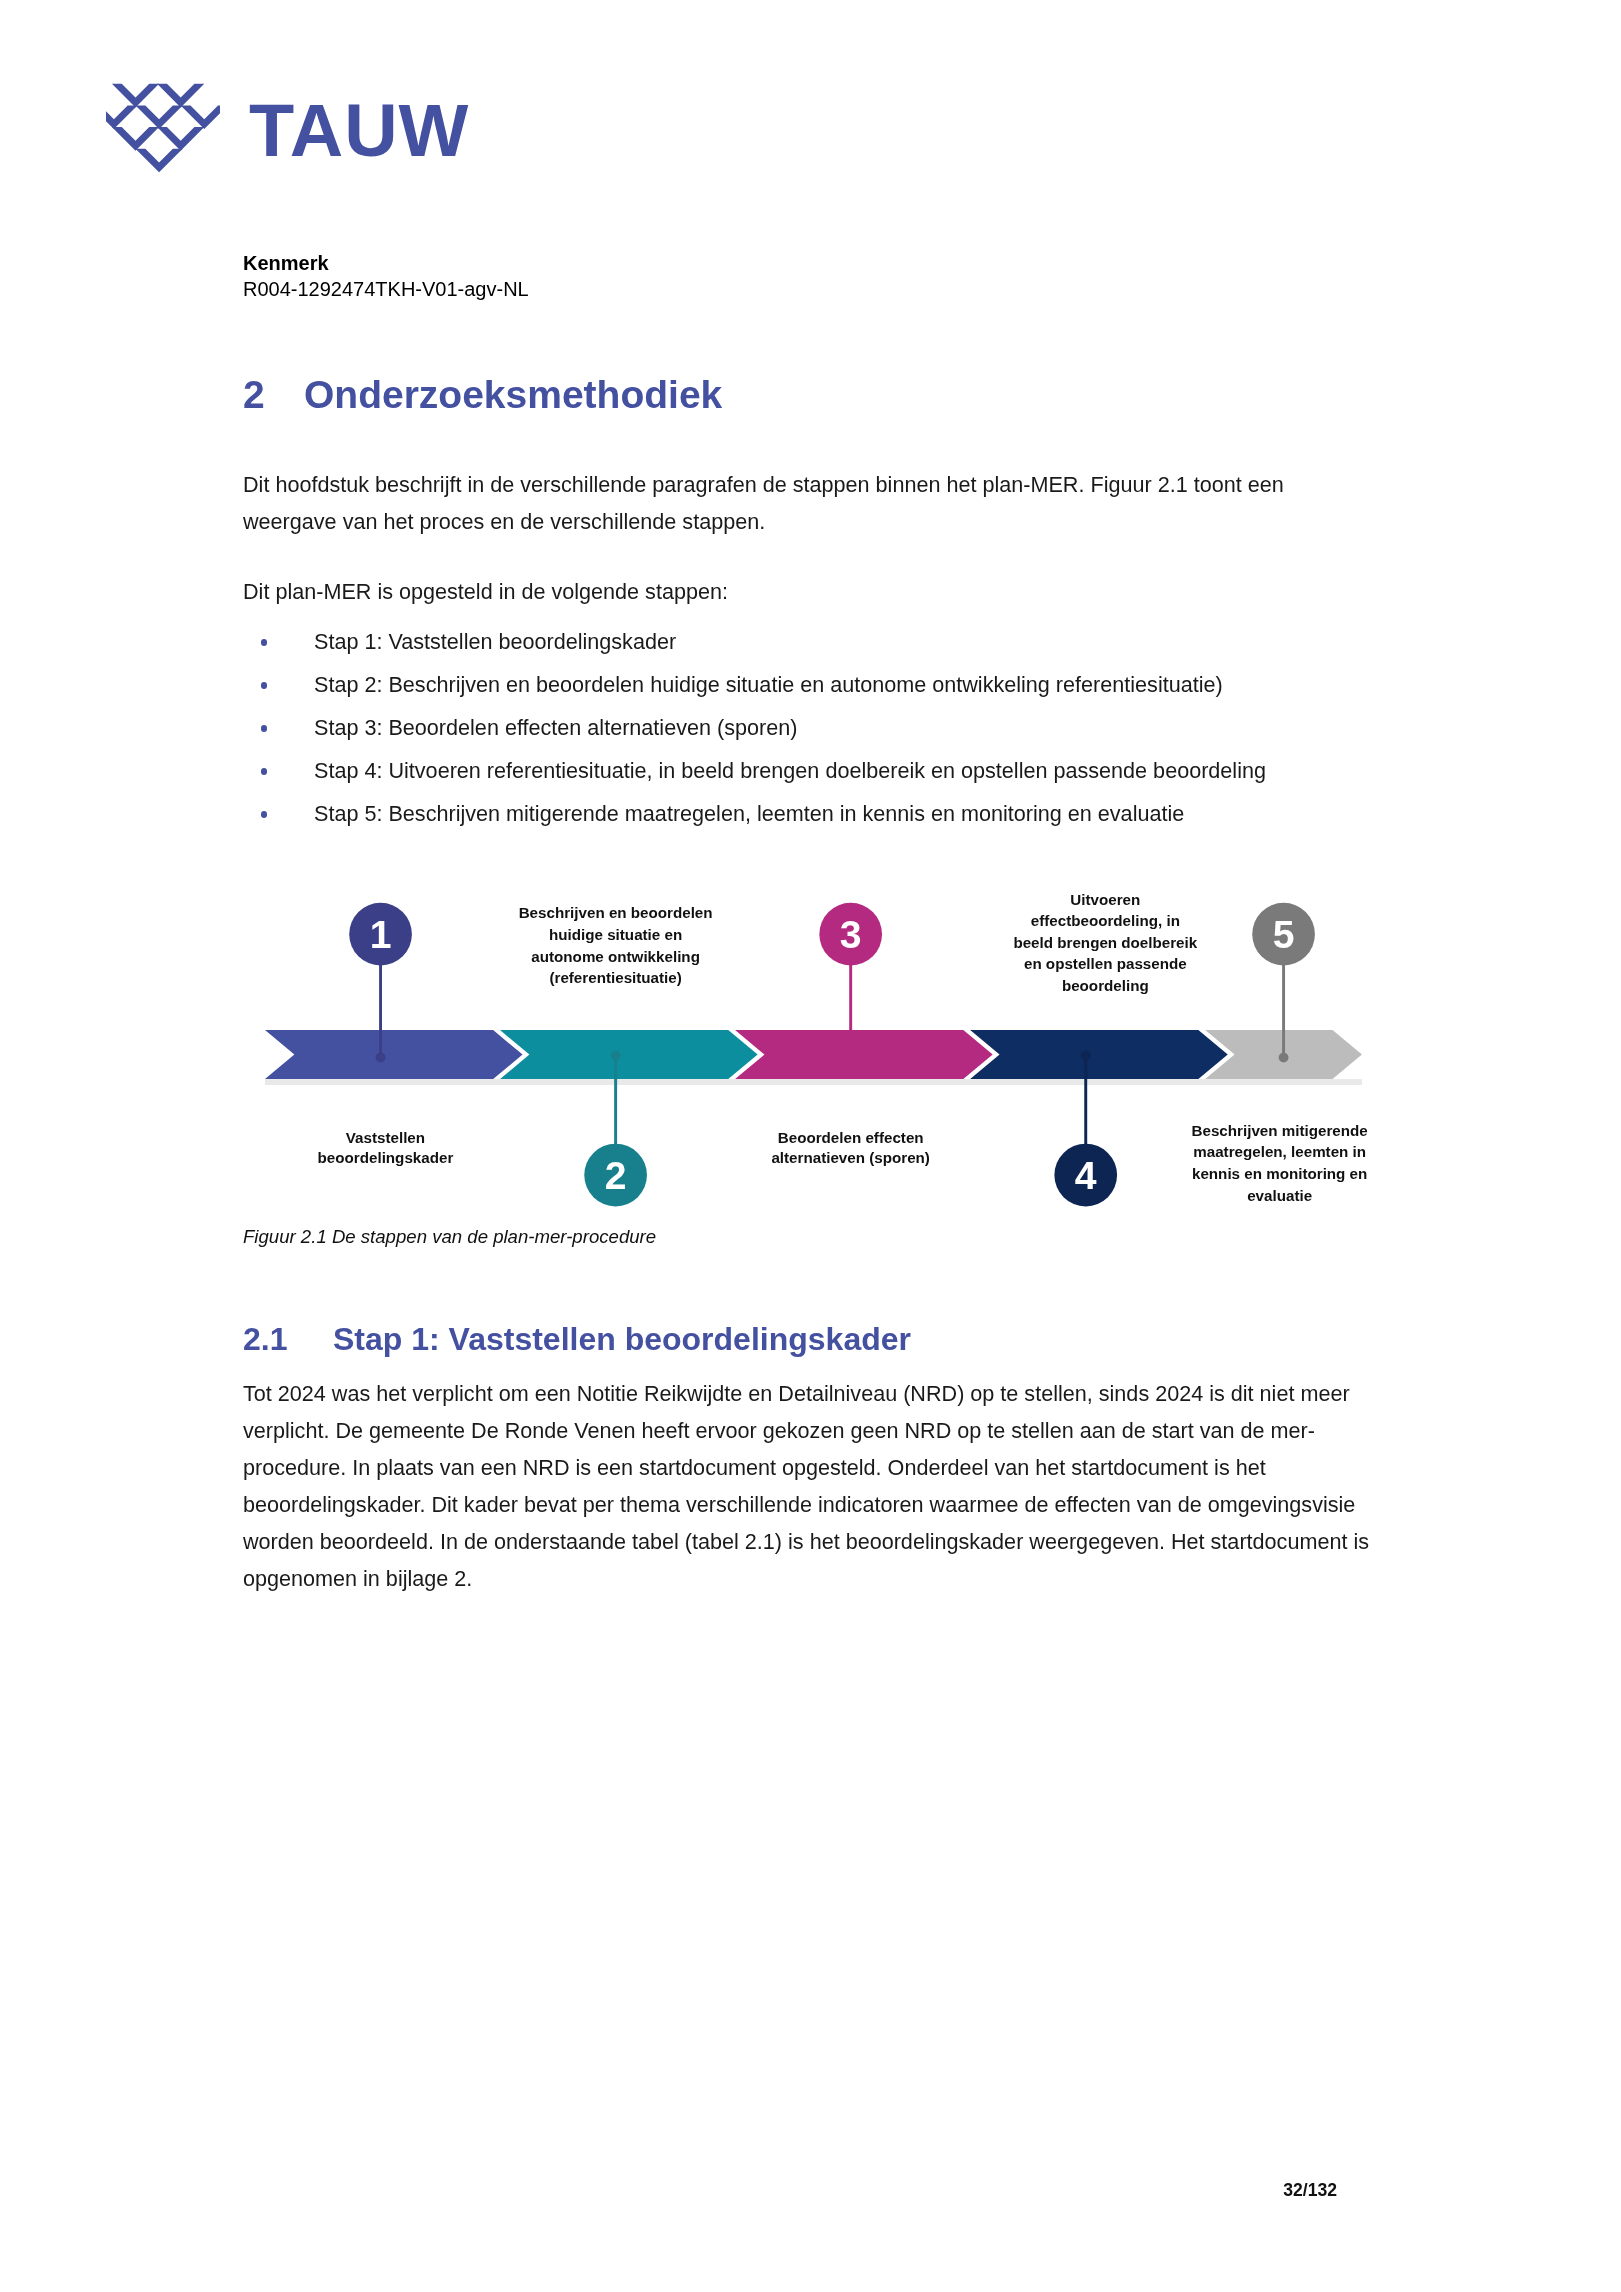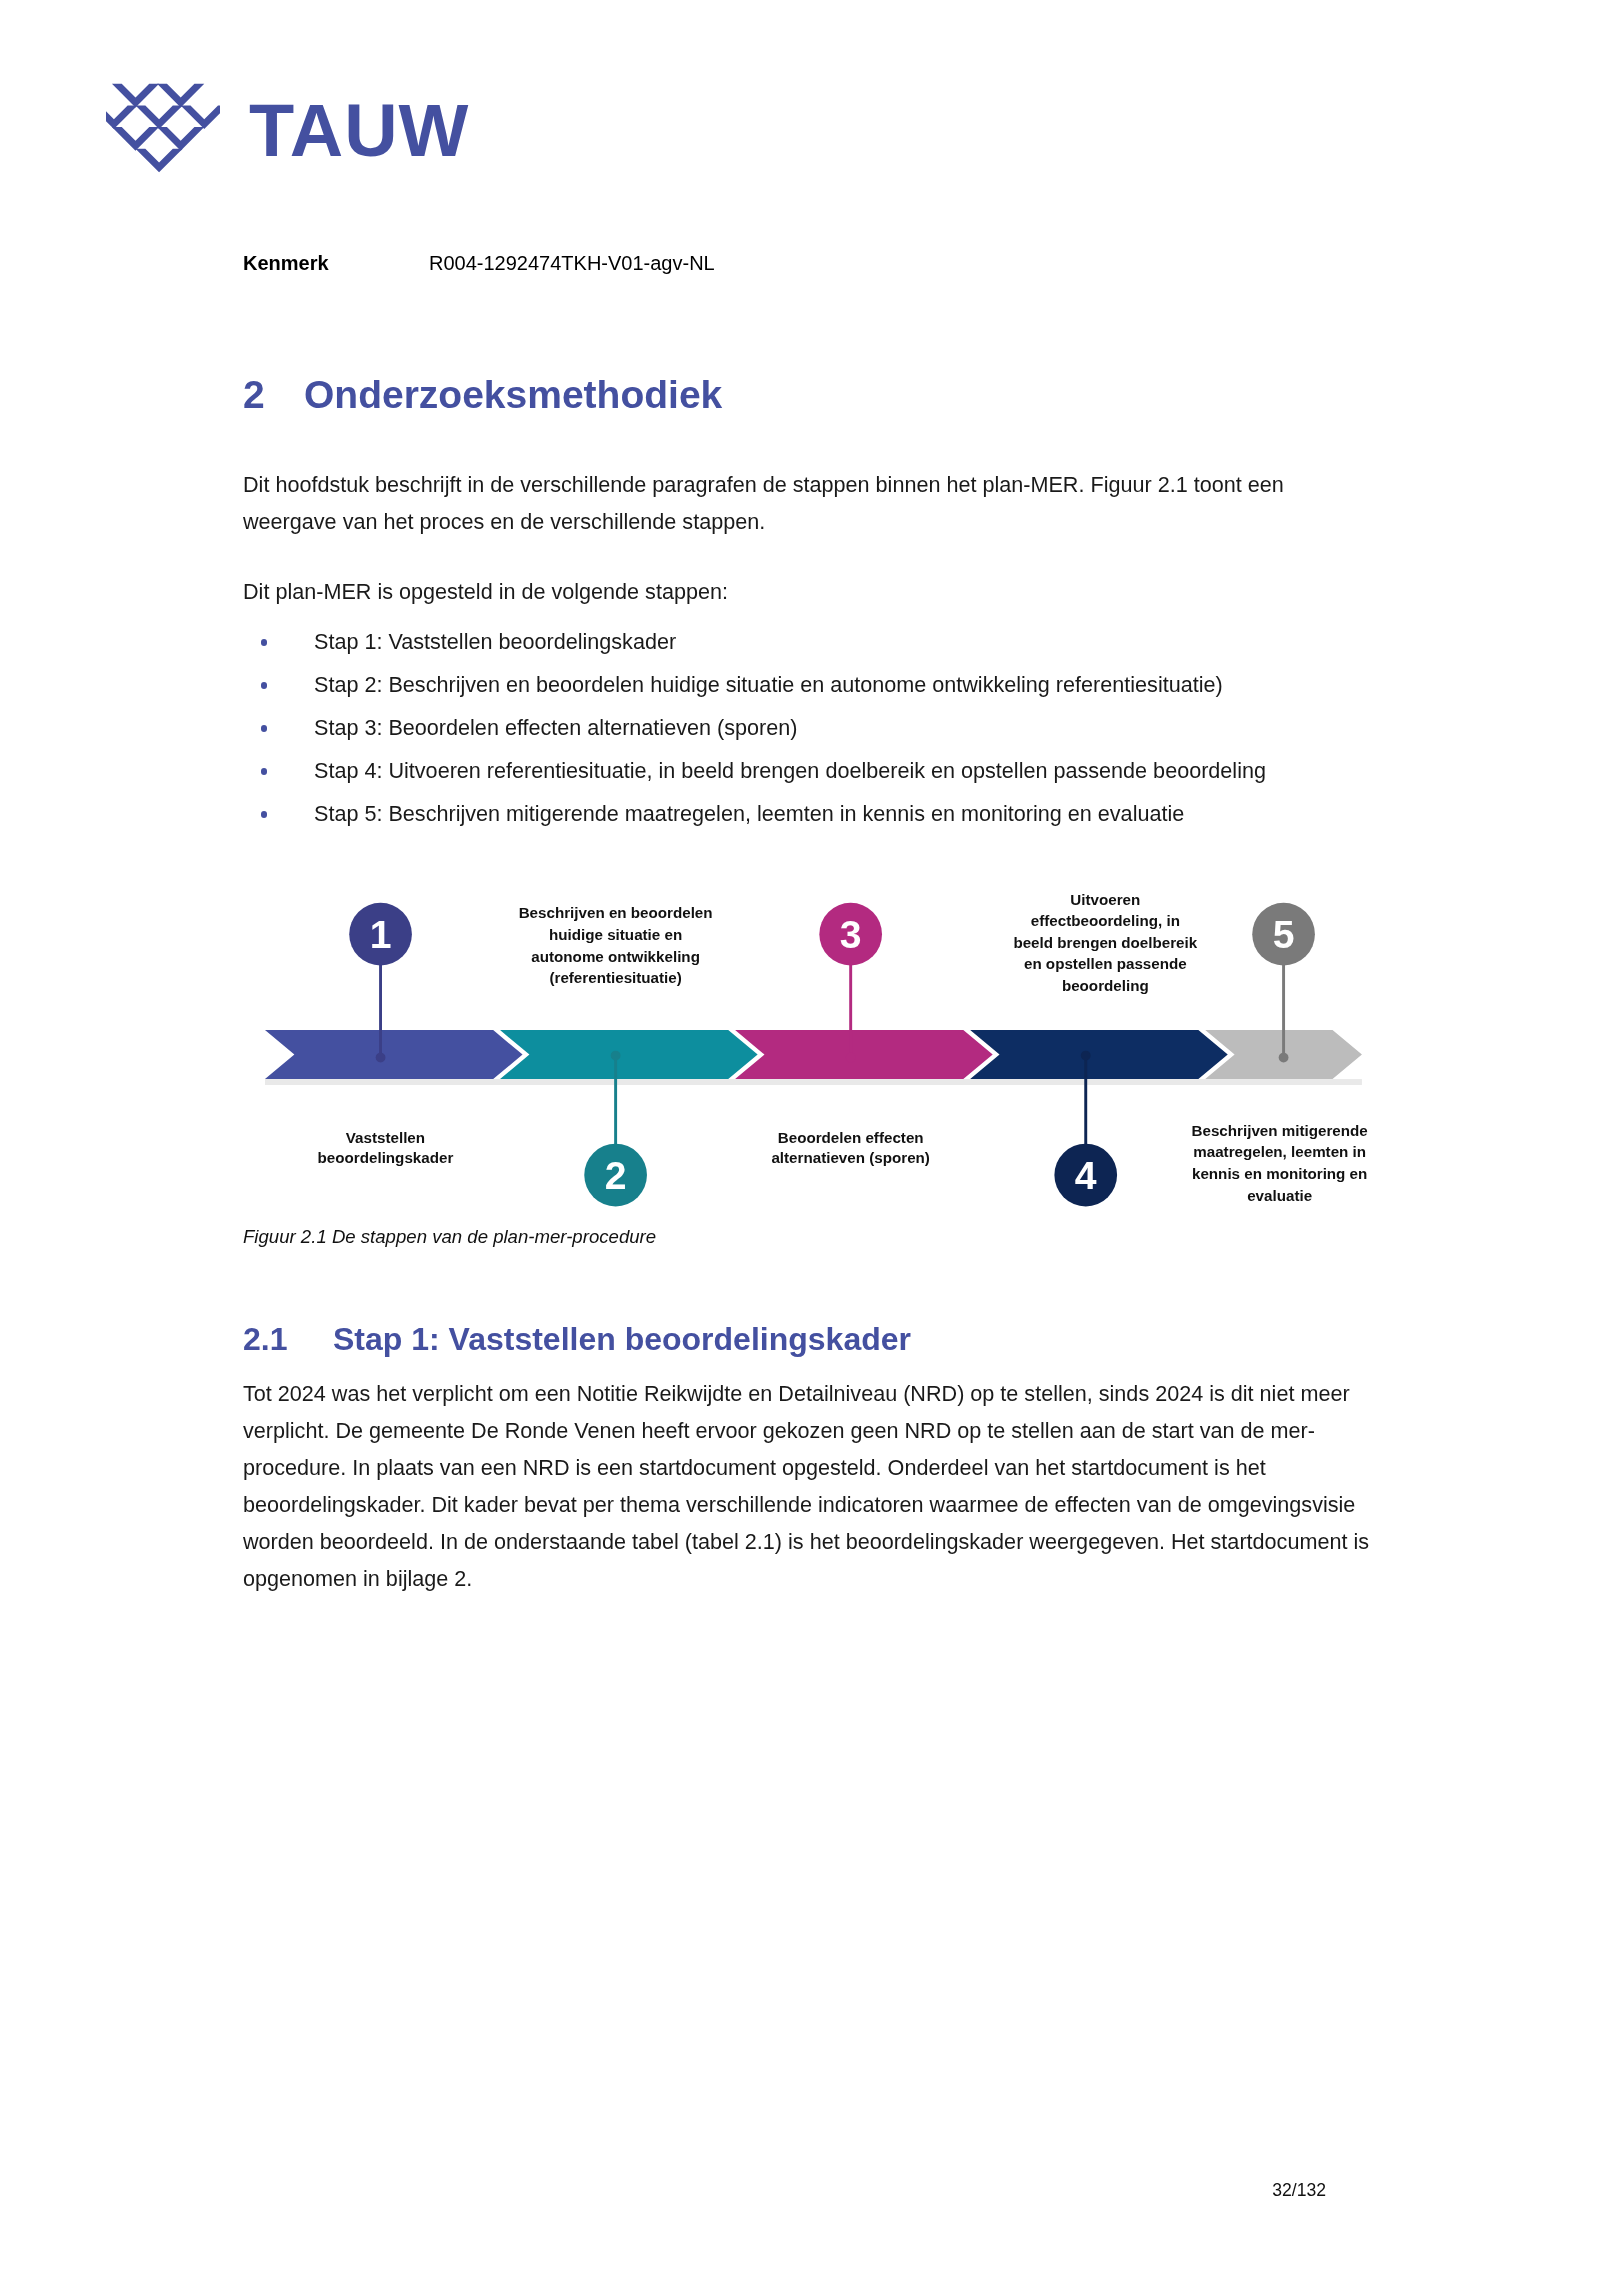--- a/index.html
+++ b/index.html
@@ -45,20 +45,21 @@
   }
 
   
   .kenmerk-row {
     position: absolute;
     left: 243px;
     top: 250px;
     display: flex;
     font-size: 20px;
     line-height: 1.3;
+    flex-direction: column;
   }
   .kenmerk-label {
     font-weight: bold;
     width: 186px;
   }
   .kenmerk-value {
     font-weight: normal;
   }
 
   
@@ -130,24 +131,24 @@
     color: #4450a0;
     margin: 71px 0 13.7px 0;
     display: flex;
     line-height: 1.3;
   }
   h2.section .num { width: 90px; flex: 0 0 90px; }
 
   
   .footer-page {
     position: absolute;
-    right: 106px;
+    right: 95px;
     bottom: 92px;
     font-size: 17.6px;
-    font-weight: normal;
+    font-weight: bold;
     color: #111;
   }
 
   
   .dg-label {
     font-family: "Liberation Sans", sans-serif;
     font-size: 15.5px;
     font-weight: bold;
     fill: #111111;
   }

